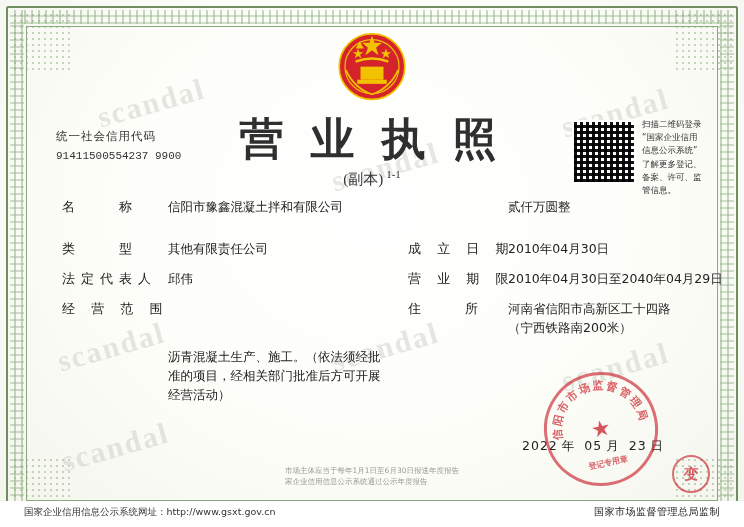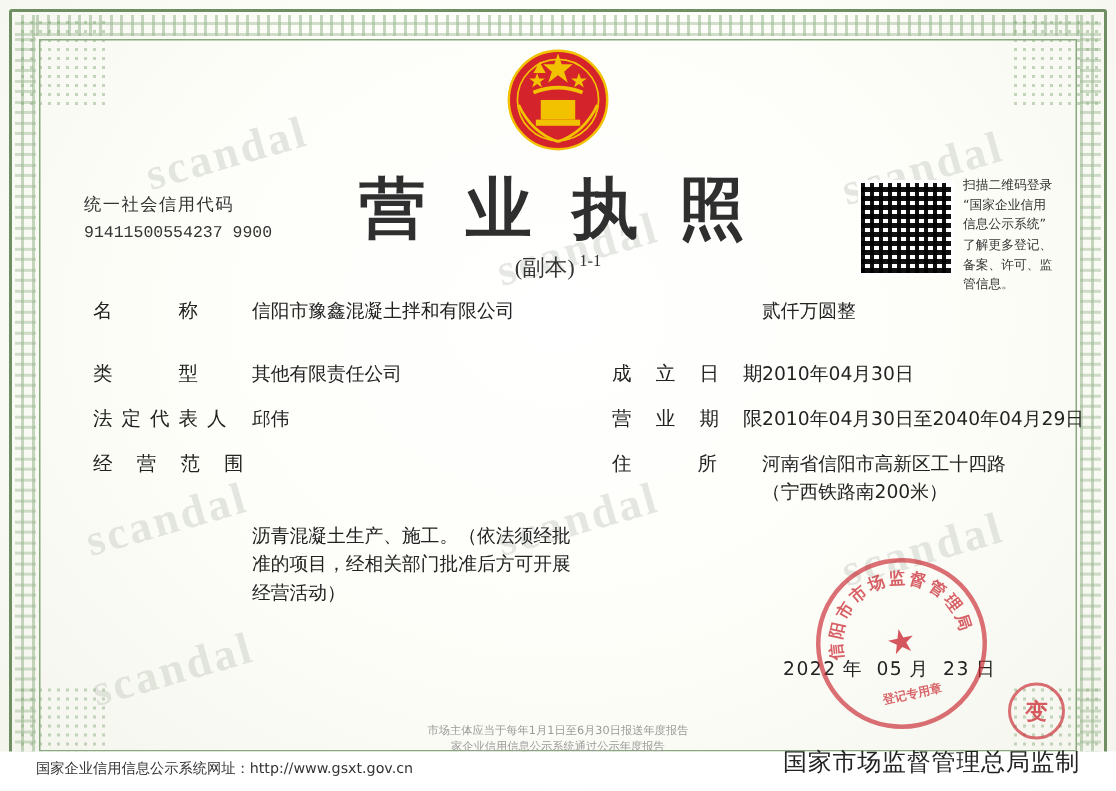--- a/index.html
+++ b/index.html
@@ -173,31 +173,31 @@
     width:34px;height:34px;border-radius:50%;
     border:2px solid rgba(200,30,40,.7);
     color:rgba(200,30,40,.8);
     display:flex;align-items:center;justify-content:center;
     font-size:15px;font-weight:bold;
     opacity:.9;
   }
 
   
   .footer-note{
-    position:absolute;left:50%;bottom:24px;transform:translateX(-50%);
-    text-align:center;font-size:7.5px;color:#9a9a9a;line-height:1.5;
+    position:absolute;left:50%;bottom:40px;transform:translateX(-50%);
+    text-align:left;font-size:7.5px;color:#9a9a9a;line-height:1.5;
     white-space:nowrap;
   }
   .footer-left{
     position:absolute;left:24px;bottom:8px;
     font-size:9.5px;color:#333;
   }
   .footer-right{
     position:absolute;right:24px;bottom:8px;
-    font-size:16px;color:#222;letter-spacing:.5px;
+    font-size:10px;color:#222;letter-spacing:.5px;
   }
   .footer-bar{
     position:absolute;left:0;right:0;bottom:0;height:26px;
     background:#ffffff;
   }
 </style>
 </head>
 <body>
 
 <div class="license">

